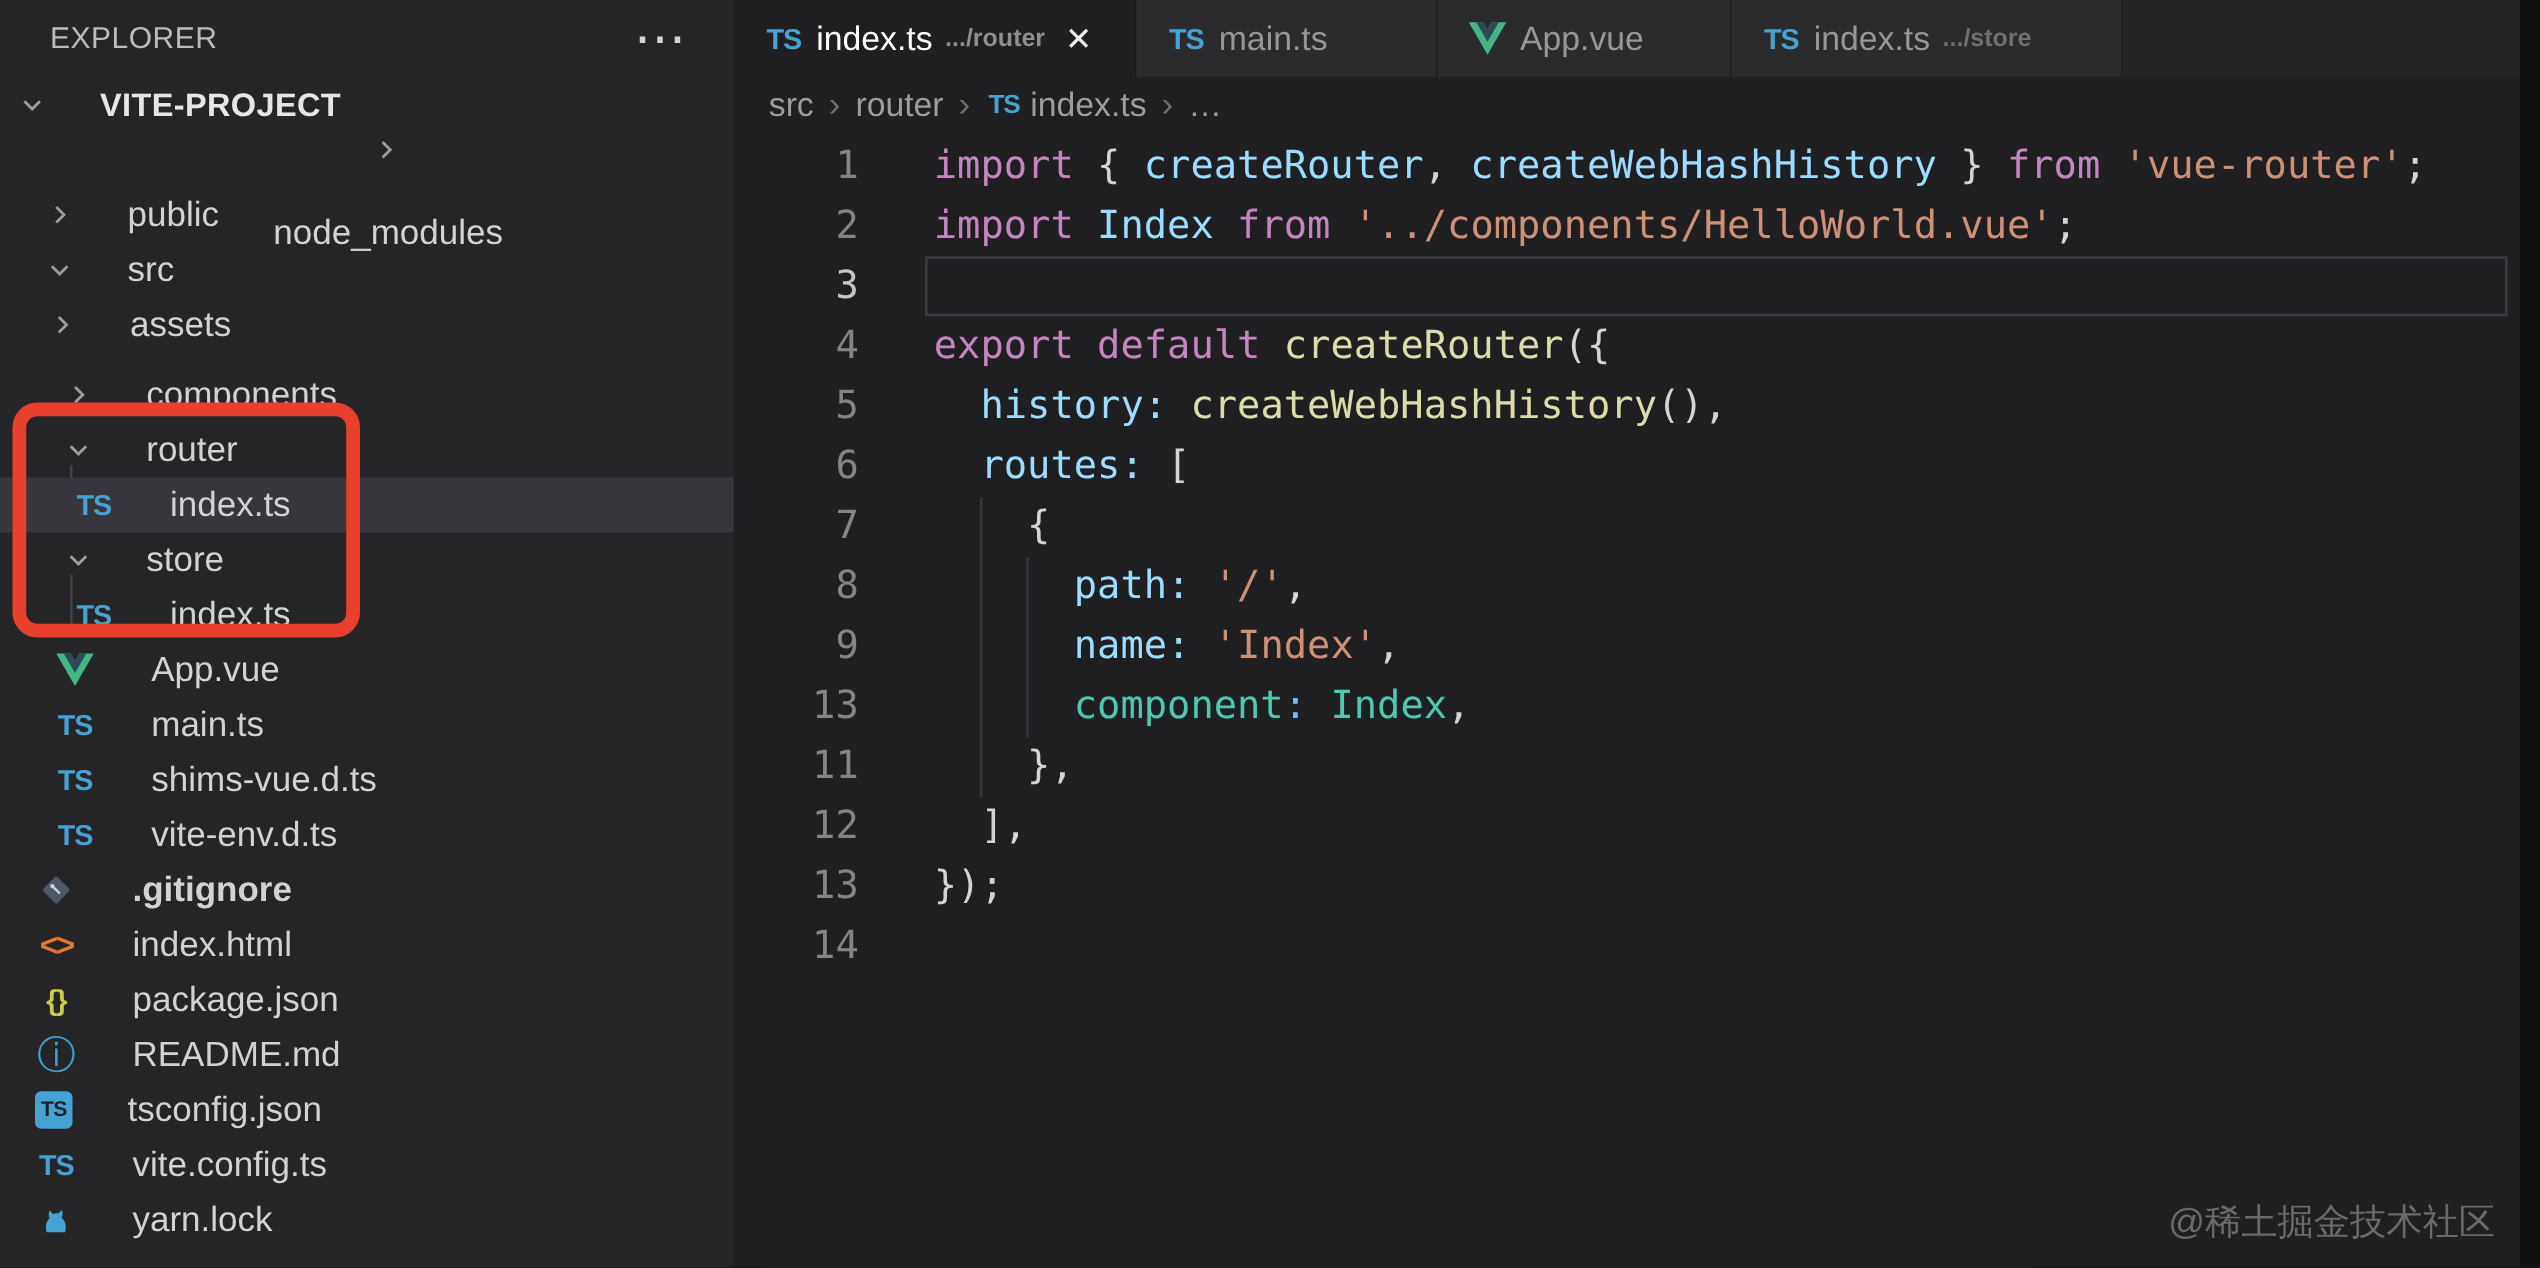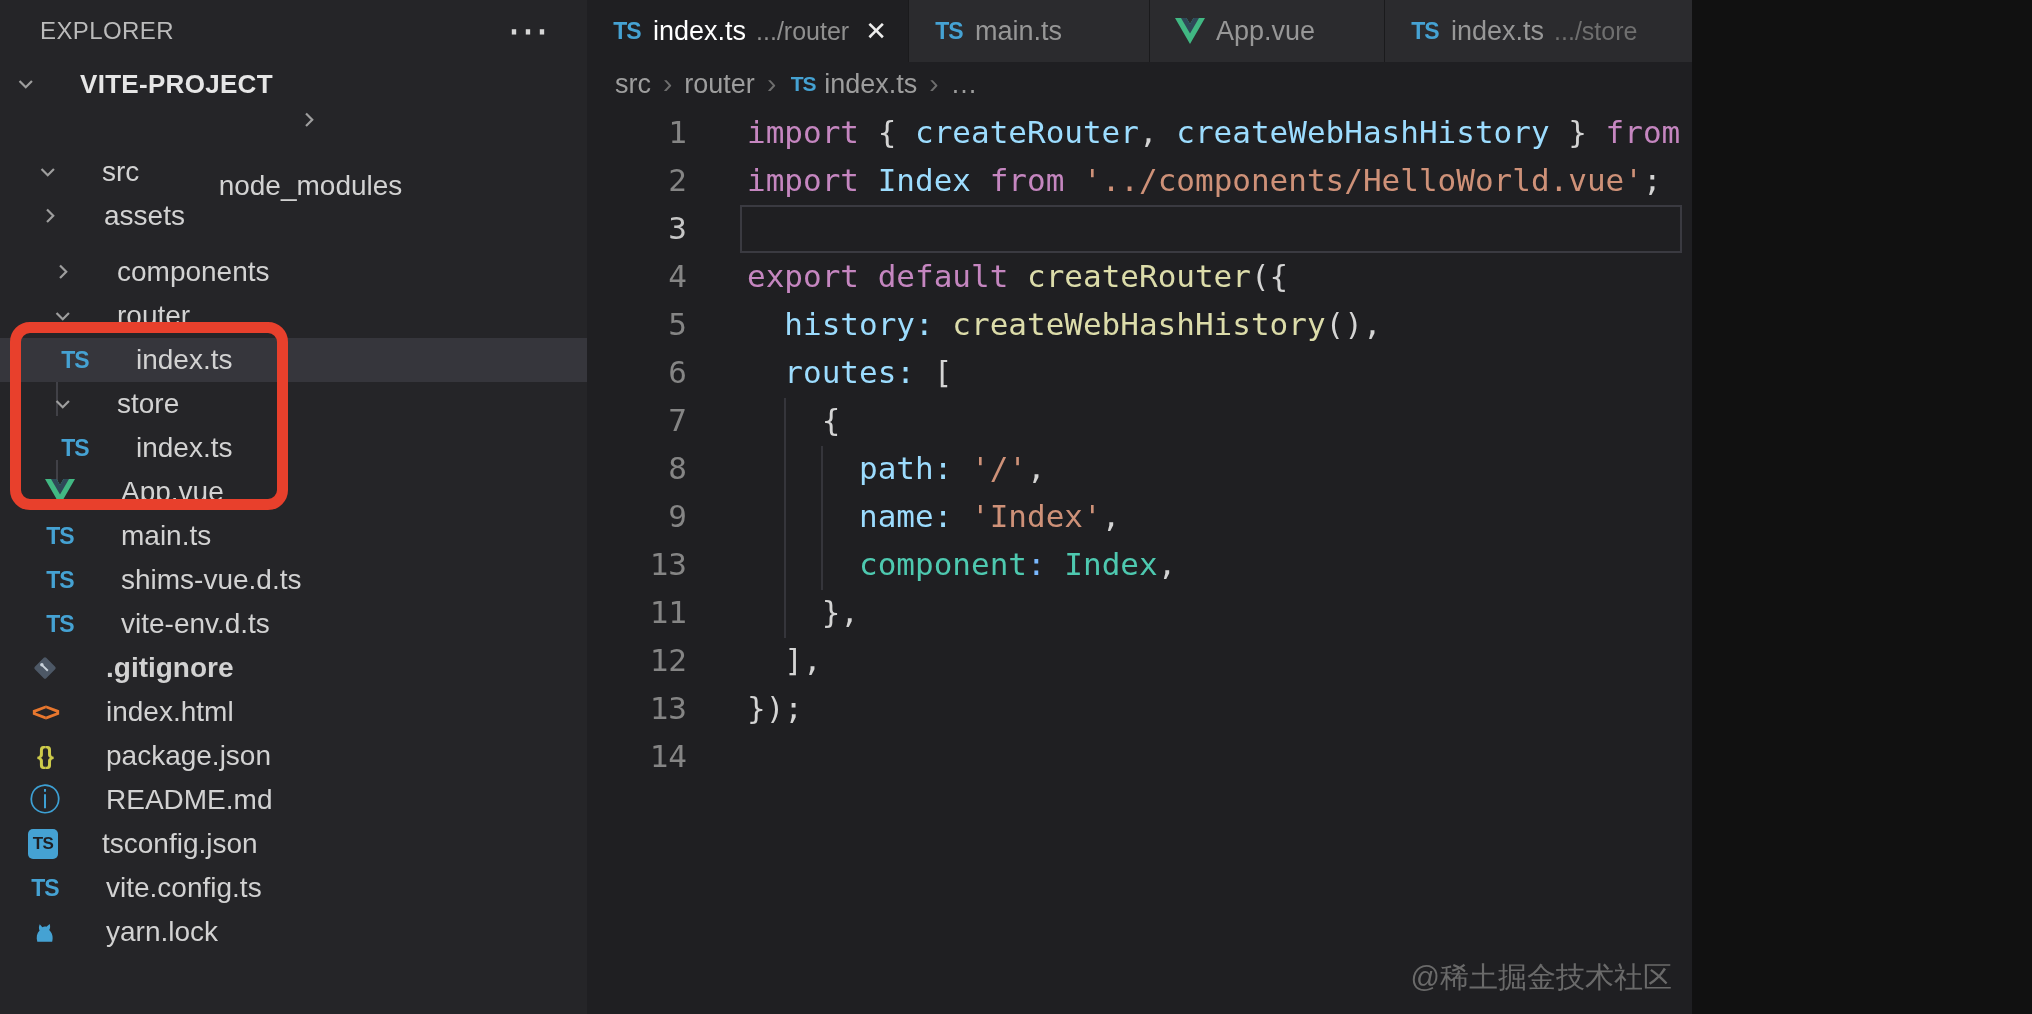--- a/index.html
+++ b/index.html
@@ -1,18 +1,18 @@
 <!DOCTYPE html>
 <html style="--c-editor-bg: #1F1F22; --c-sidebar-bg: #252528; --c-tabbar-bg: #232326; --c-tab-inactive-bg: #2B2B2E; --c-selected-row: #36363C; --c-accent-red: #E8402C; --c-ts-blue: #45A2D3; --c-vue-green: #41B883; --c-vue-dark: #2F4858; --c-html-orange: #E8772E; --c-json-yellow: #CDCB4A; --c-info-blue: #3DA0D4; --c-git-slate: #4D5866; --c-keyword: #C586C0; --c-variable: #9CDCFE; --c-function-name: #DCDCAA; --c-string: #CE9178; --c-type-teal: #4EC9B0; --c-punctuation: #D4D4D4; --c-colon-blue: #79B8FF; --c-line-number: #858585; --c-line-number-active: #C6C6C6;"><head>
 <meta charset="utf-8">
 <style>
   * { margin:0; padding:0; box-sizing:border-box; }
   html,body { background:#111; }
   #app{
-    position:relative; width:1692px; height:1014px; overflow:hidden;
+    position:relative; width:2016px; height:1014px; overflow:hidden;
     background:var(--c-editor-bg,#1F1F22);
     font-family:"Liberation Sans", sans-serif; color:#CCCCCC;
   }
   
   #sidebar{ position:absolute; left:0; top:0; width:587px; height:1014px;
     background:var(--c-sidebar-bg,#252528); z-index:1; }
   .sb-header{ height:62px; display:flex; align-items:center;
     justify-content:space-between; padding:0 38px 0 40px; }
   .sb-title{ font-size:24px; color:#BBBBBB; letter-spacing:.4px; }
   .sb-more{ font-size:42px; color:#D6D6D6; line-height:20px; cursor:pointer; }
@@ -43,21 +43,21 @@
     background:var(--c-tabbar-bg,#232326); display:flex; }
   .tab{ height:62px; display:flex; align-items:center; padding:0 22px;
     background:var(--c-tab-inactive-bg,#2B2B2E); border-right:1px solid #1A1A1C;
     font-size:27px; color:#979797; cursor:pointer; overflow:hidden; flex:none; }
   .tab:nth-child(1){ width:322px; }
   .tab:nth-child(2){ width:241px; }
   .tab:nth-child(3){ width:235px; }
   .tab:nth-child(4){ width:313px; }
   .tab.active{ background:var(--c-editor-bg,#1F1F22); color:#FFFFFF; }
   .tab .icon{ margin-right:8px; width:36px; }
-  .tab .desc{ margin-left:10px; font-size:25px; color:#6F6F6F; white-space:nowrap; }
+  .tab .desc{ margin-left:10px; font-size:20px; color:#6F6F6F; white-space:nowrap;font-weight:bold; }
   .tab.active .desc{ color:#8F8F8F; }
   .tab .close{ margin-left:16px; font-size:26px; color:#EDEDED; cursor:pointer; }
   
   #breadcrumb{ position:absolute; left:587px; top:62px; right:0; height:44px;
     display:flex; align-items:center; padding-left:28px; font-size:27px;
     color:#9D9D9D; background:var(--c-editor-bg,#1F1F22); }
   .bc-item{ display:flex; align-items:center; cursor:pointer; }
   .bc-item .icon{ width:30px; margin-right:6px; }
   .bc-item .ts-icon{ font-size:21px; }
   .bc-sep{ margin:0 12px; color:#6E6E6E; font-size:28px; }
@@ -109,20 +109,28 @@
           <span class="chev">
             <svg viewBox="0 0 17 17">
               <path d="M6.2 3.5 11 8.3 6.2 13.1" fill="none" stroke="#9E9E9E" stroke-width="1.7"></path>
             </svg>
           </span>
           <span class="label">node_modules</span>
         </div>
         <div class="tree-row" style="padding-left: 34px;">
           <span class="chev">
             <svg viewBox="0 0 17 17">
+              <path d="M6.2 3.5 11 8.3 6.2 13.1" fill="none" stroke="#9E9E9E" stroke-width="1.7"></path>
+            </svg>
+          </span>
+          <span class="label">public</span>
+        </div>
+        <div class="tree-row" style="padding-left: 34px;">
+          <span class="chev">
+            <svg viewBox="0 0 17 17">
               <path d="M3.5 6.2 8.3 11 13.1 6.2" fill="none" stroke="#9E9E9E" stroke-width="1.7"></path>
             </svg>
           </span>
           <span class="label">src</span>
         </div>
         <div class="tree-row" style="padding-left: 36px;">
           <span class="chev">
             <svg viewBox="0 0 17 17">
               <path d="M6.2 3.5 11 8.3 6.2 13.1" fill="none" stroke="#9E9E9E" stroke-width="1.7"></path>
             </svg>

